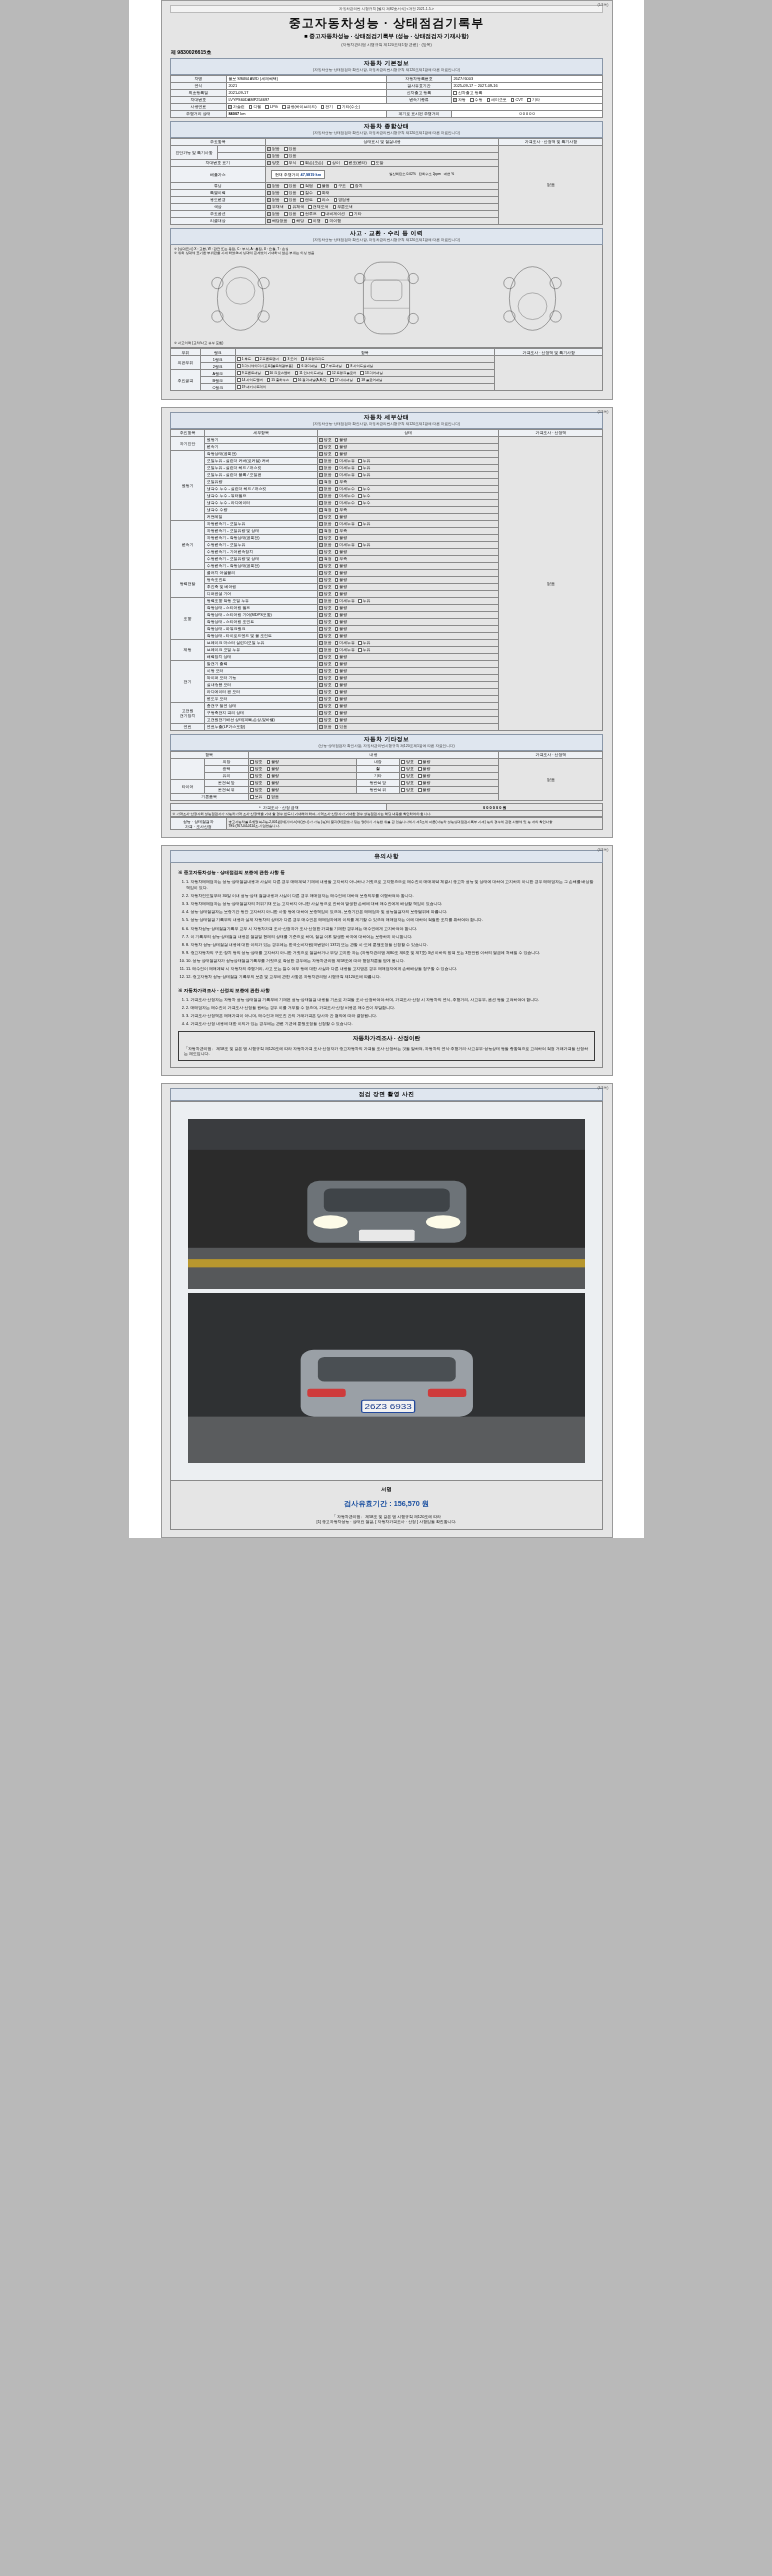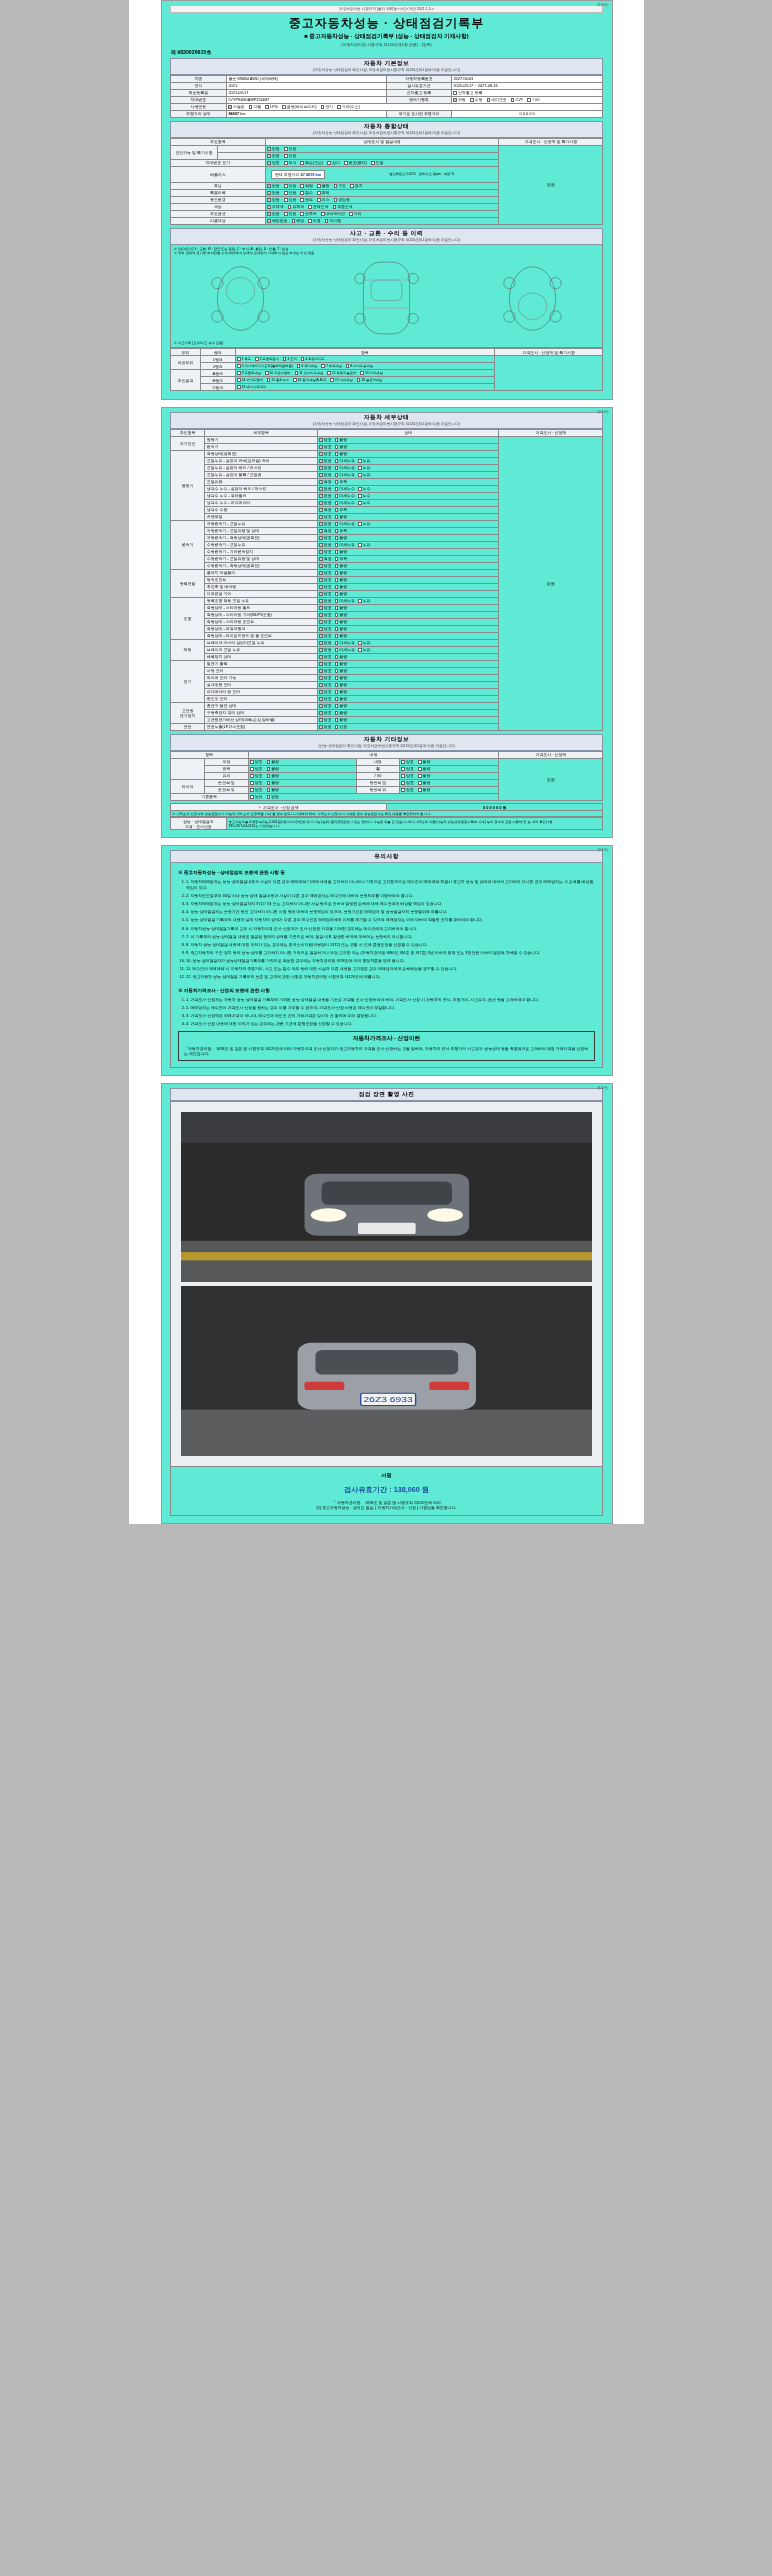--- a/index.html
+++ b/index.html
@@ -2,21 +2,21 @@
 <html style="font-size:8.2px"><head>
 <meta charset="utf-8">
 <style>
   * { box-sizing: border-box; }
   html, body { margin:0; padding:0; background:#b9b9b9; font-family:"Liberation Sans", sans-serif; }
   body { width:773px; }
   .page {
     width:515px; margin:0 auto; background:#fff; position:relative;
   }
   .sheet {
-    width:452px; margin:0 auto 7.2px auto; background:#5eead4; border:0.5px solid #9a9a9a;
+    width:452px; margin:0 auto 7.2px auto; background:#e5e5e5; border:0.5px solid #9a9a9a;
     padding:4.1px 8.2px 7.2px 8.2px;
   }
   .tiny { font-size:3.9px; }
   .xtiny { font-size:3.3px; }
   .topnote {
     font-size:3.6px; text-align:center; color:#333; border:0.5px solid #bbb; background:#f3f3f3;
     padding:1px 2.1px; margin-bottom:2.1px;
   }
   .pagenum { position:absolute; right:3.1px; top:2.1px; font-size:3.6px; color:#555; }
   .rel { position:relative; }
@@ -41,21 +41,21 @@
   .cb.on { background:#333; box-shadow: inset 0 0 0 0.5px #fff; }
   .chk { white-space:nowrap; margin-right:3.1px; display:inline-block; }
   .center { text-align:center; }
   .b { font-weight:bold; }
   .blue { color:#11418f; }
   .carbox { border:0.5px solid #8a8a8a; border-top:none; padding:2.1px 3.1px; }
   .diagram { display:flex; justify-content:space-around; align-items:center; padding:2.1px 0; }
   .note-list { font-size:3.9px; line-height:1.55; }
   .note-list li { margin-bottom:2.1px; }
   .frame-box { border:1px solid #3a3a3a; padding:3.1px 5.2px; margin-top:4.1px; }
-  .photo-box { background:#eceff2; border:0.5px solid #8a8a8a; padding:10px; }
+  .photo-box { background:#eceff2; border:0.5px solid #8a8a8a; padding:17px; }
   .photo { width:100%; height:170px; background:#232323; position:relative; overflow:hidden; }
   .sign-area { border:0.5px solid #8a8a8a; border-top:none; padding:5.2px; text-align:center; }
   .bigprice { font-size:7.2px; font-weight:bold; color:#1a4fa0; }
   .nb { border:none !important; }
 </style>
 </head>
 <body>
 
 <div class="page">
 
@@ -769,21 +769,21 @@
           <rect x="362" y="186" width="58" height="16" rx="4" fill="#cf3b3b"></rect>
           <rect x="262" y="208" width="80" height="24" rx="3" fill="#f2f2f2" stroke="#244a9c" stroke-width="2"></rect>
           <text x="302" y="226" font-size="15" text-anchor="middle" fill="#1a3c8c" font-family="Liberation Sans, sans-serif">26Z3 6933</text>
         </svg>
       </div>
     </div>
     <div class="sign-area">
       <div class="b" style="font-size:5.2px;margin-bottom:5.2px;">서명</div>
       <div>
         <span class="bigprice">검사유효기간 :</span>
-        <span class="bigprice">138,060 원</span>
+        <span class="bigprice">156,570 원</span>
       </div>
       <div class="tiny" style="margin-top:5.2px;">「 자동차관리법」 제58조 및 같은 법 시행규칙 제120조에 따라</div>
       <div class="tiny">[1] 중고자동차성능 · 상태표 점검,  [ 자동차가격조사 · 산정 ] 사항임을 확인합니다.</div>
     </div>
   </div>
 
 </div>
 
 
 </body></html>

